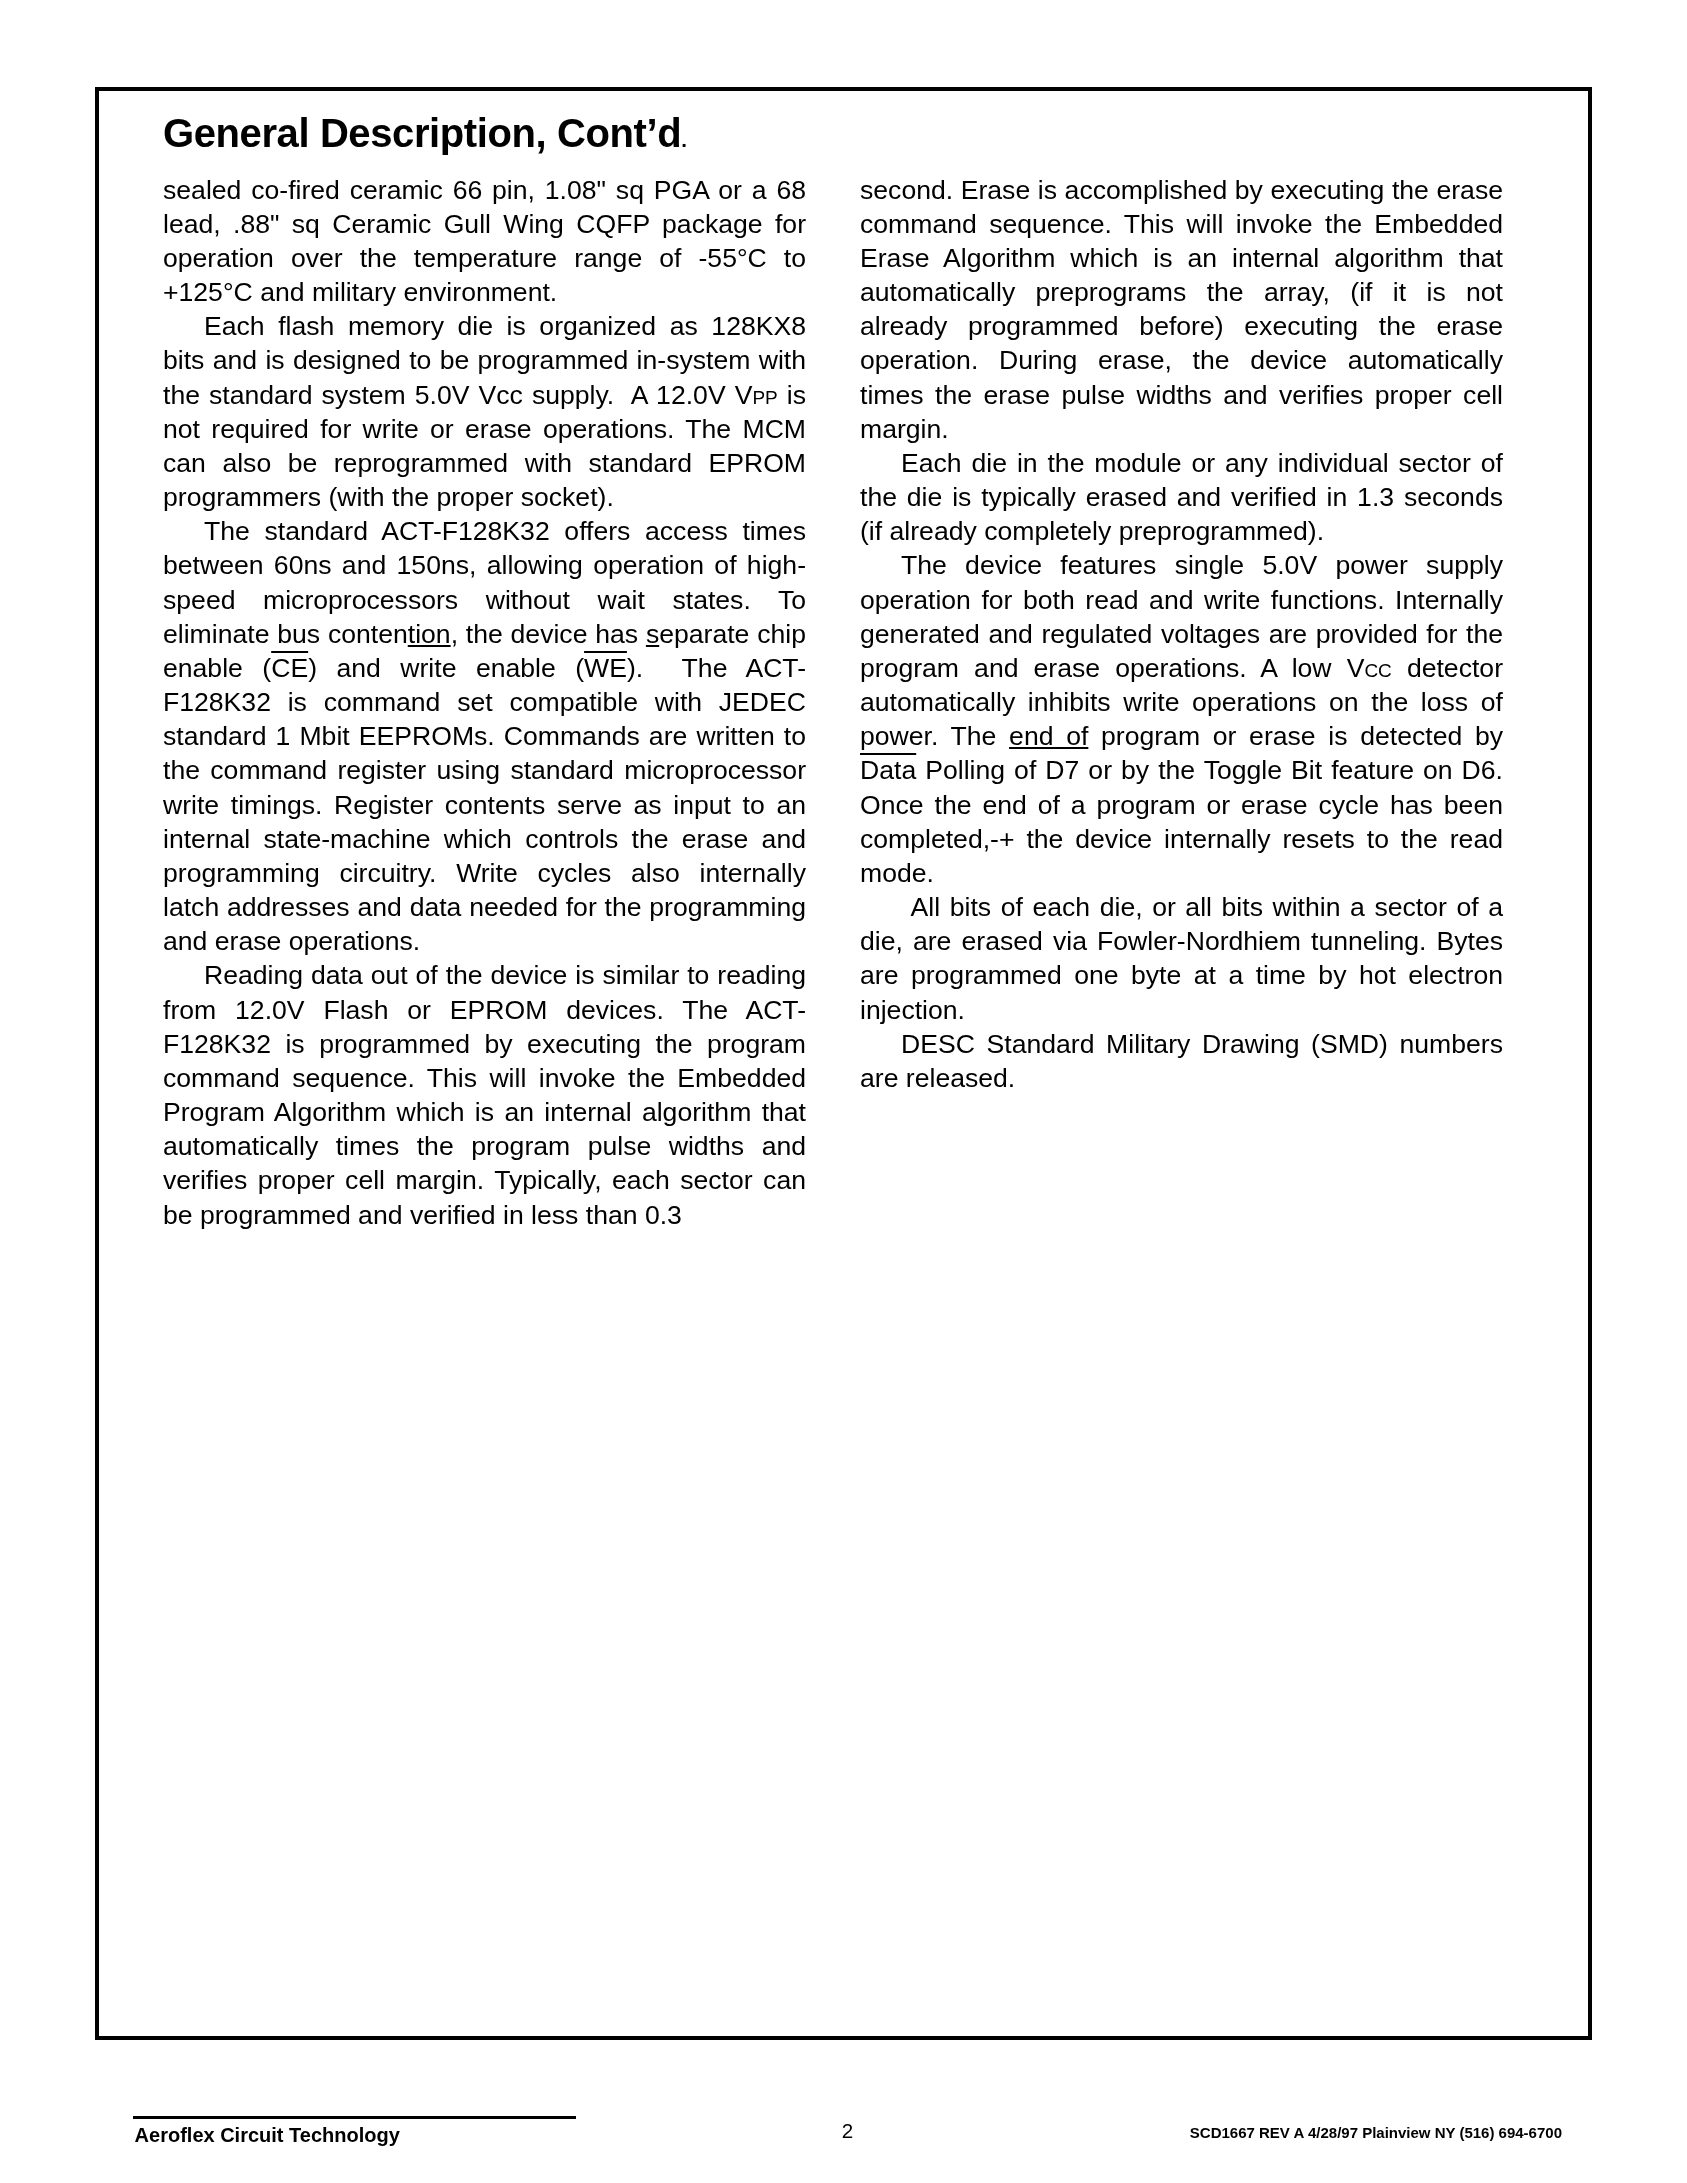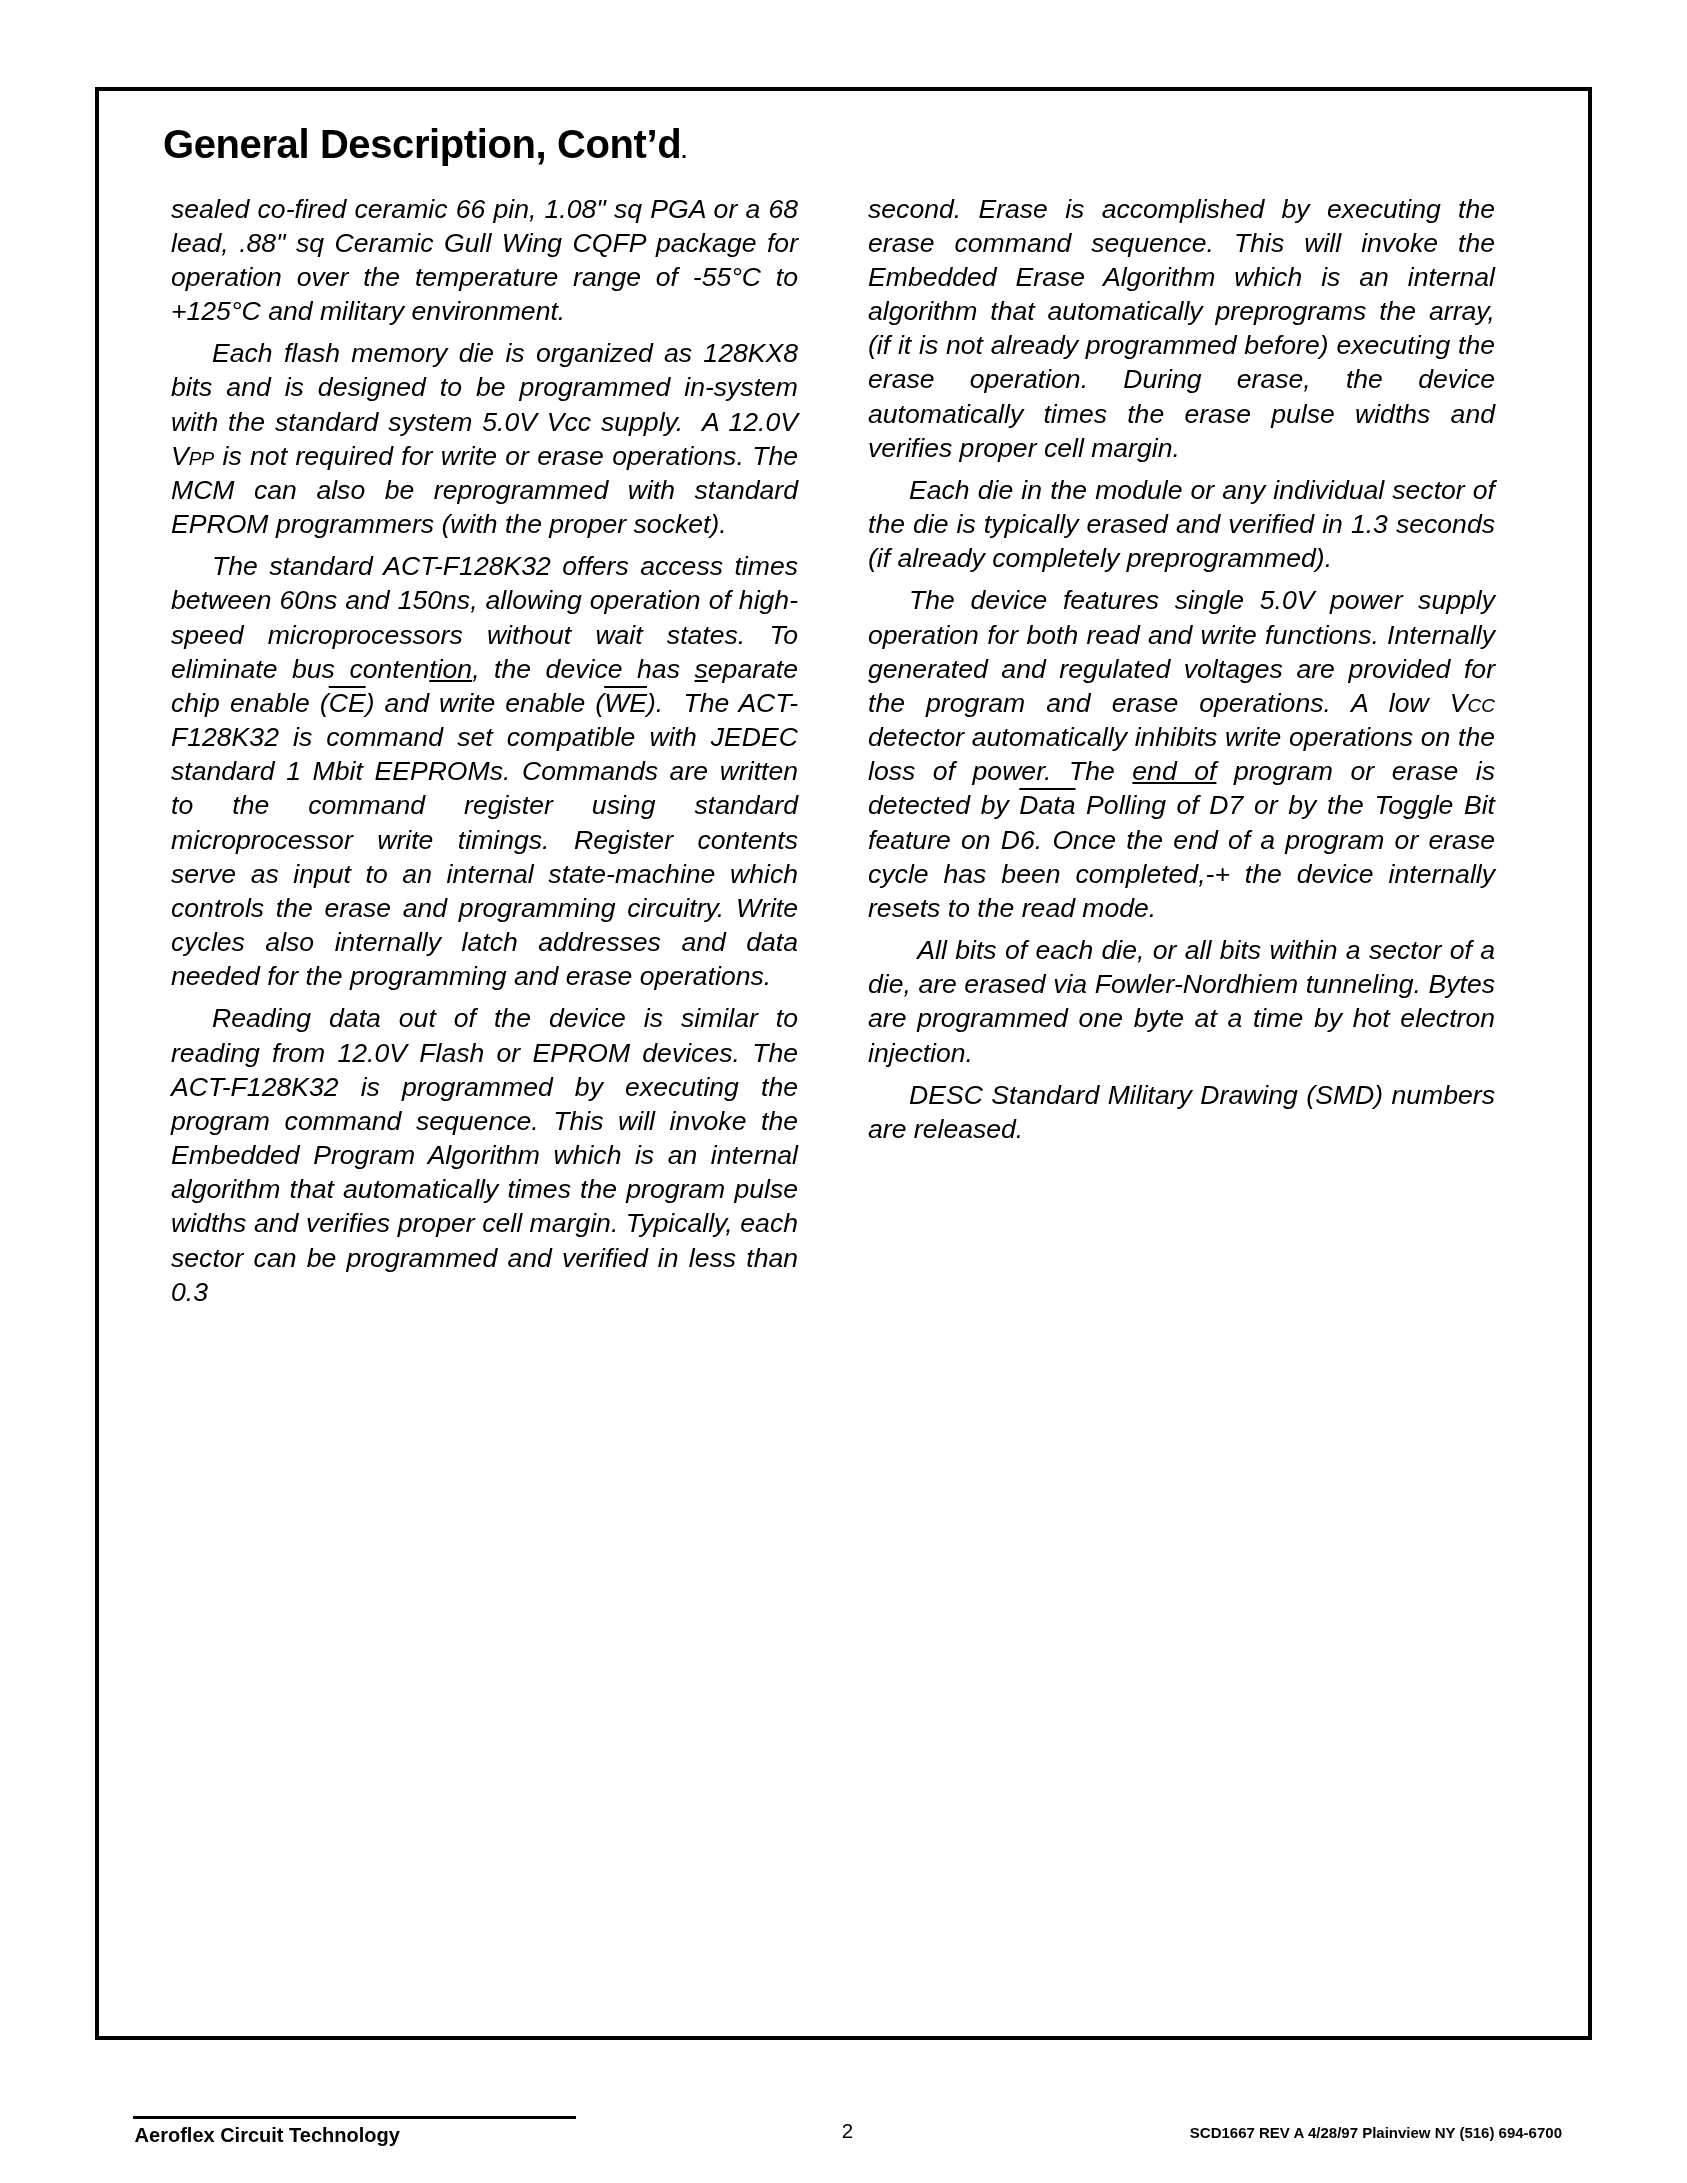--- a/index.html
+++ b/index.html
@@ -29,21 +29,21 @@
     top: 87px;
     width: 1497px;
     height: 1953px;
     border: 4px solid #000000;
     box-sizing: border-box;
     background: #ffffff;
   }
   .content {
     position: absolute;
     left: 163px;
-    top: 122px;
+    top: 111px;
     width: 1366px;
   }
   .title {
     font-size: 40px;
     font-weight: bold;
     letter-spacing: -0.4px;
     margin: 0 0 17.5px 0;
     line-height: 1.1;
   }
   .title .tiny {
@@ -51,27 +51,26 @@
     font-weight: bold;
   }
   .columns {
     display: flex;
     gap: 54px;
   }
   .col {
     width: 643px;
   }
   .col p {
-    margin: 8px;
+    margin: 0;
     font-size: 26.6px;
     line-height: 1.285;
     text-align: justify;
     text-justify: inter-word;
     hyphens: none;
-    font-style: italic;
   }
   .col p.indent {
     text-indent: 41px;
   }
   .col p + p {
     margin-top: 0px;
   }
   .ovl { text-decoration: overline; }
   .ul { text-decoration: underline; }
   .sc {

